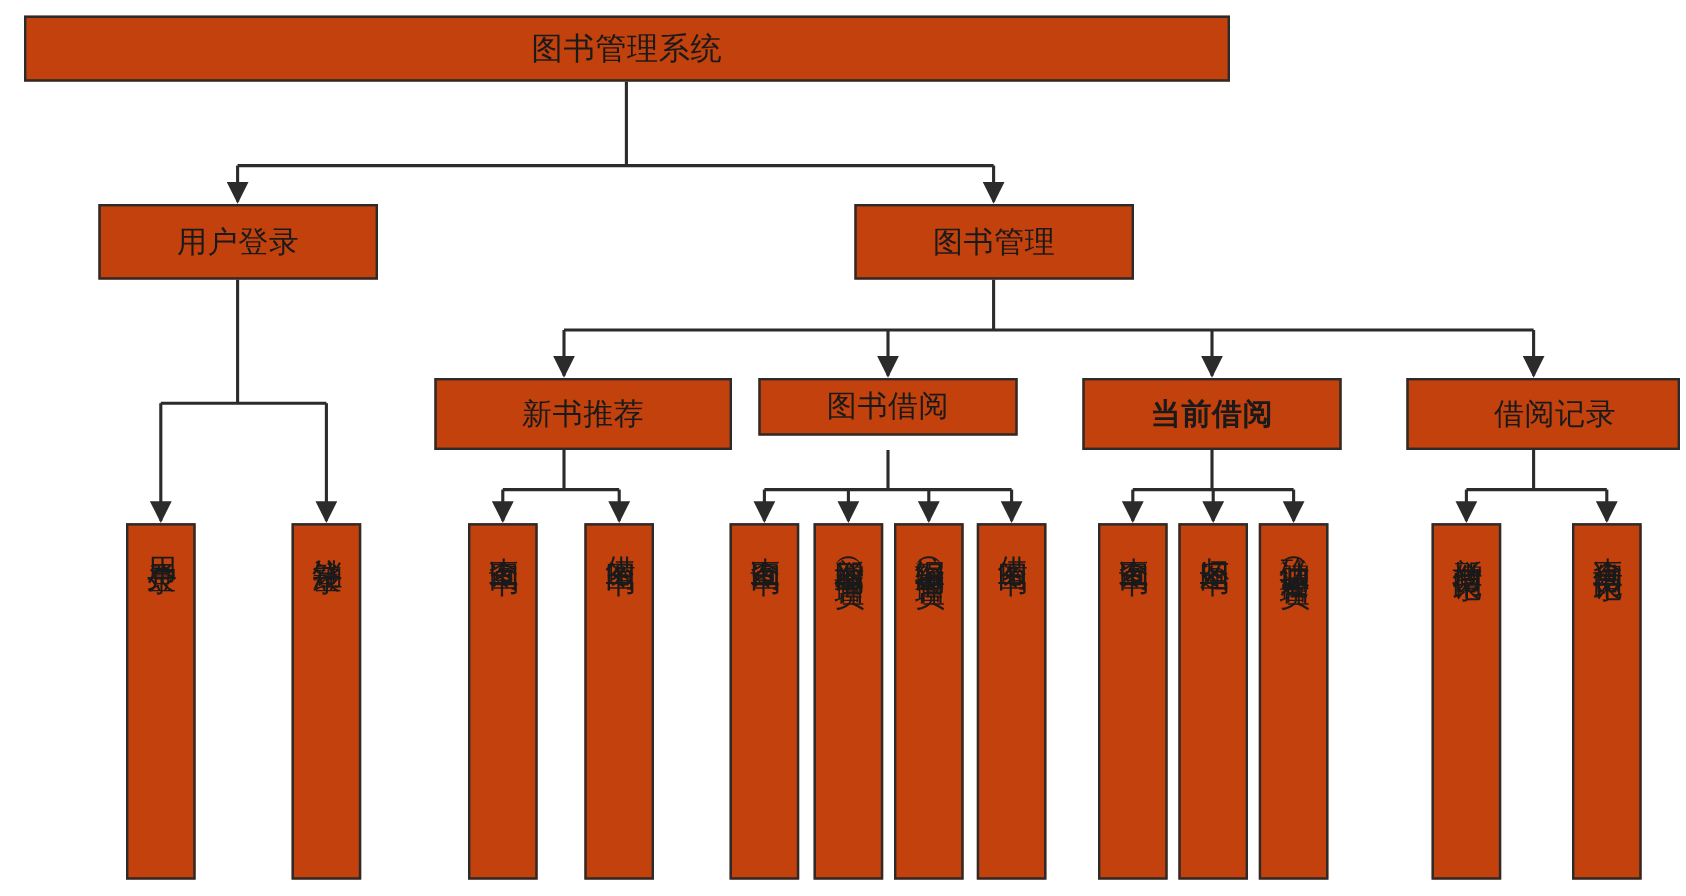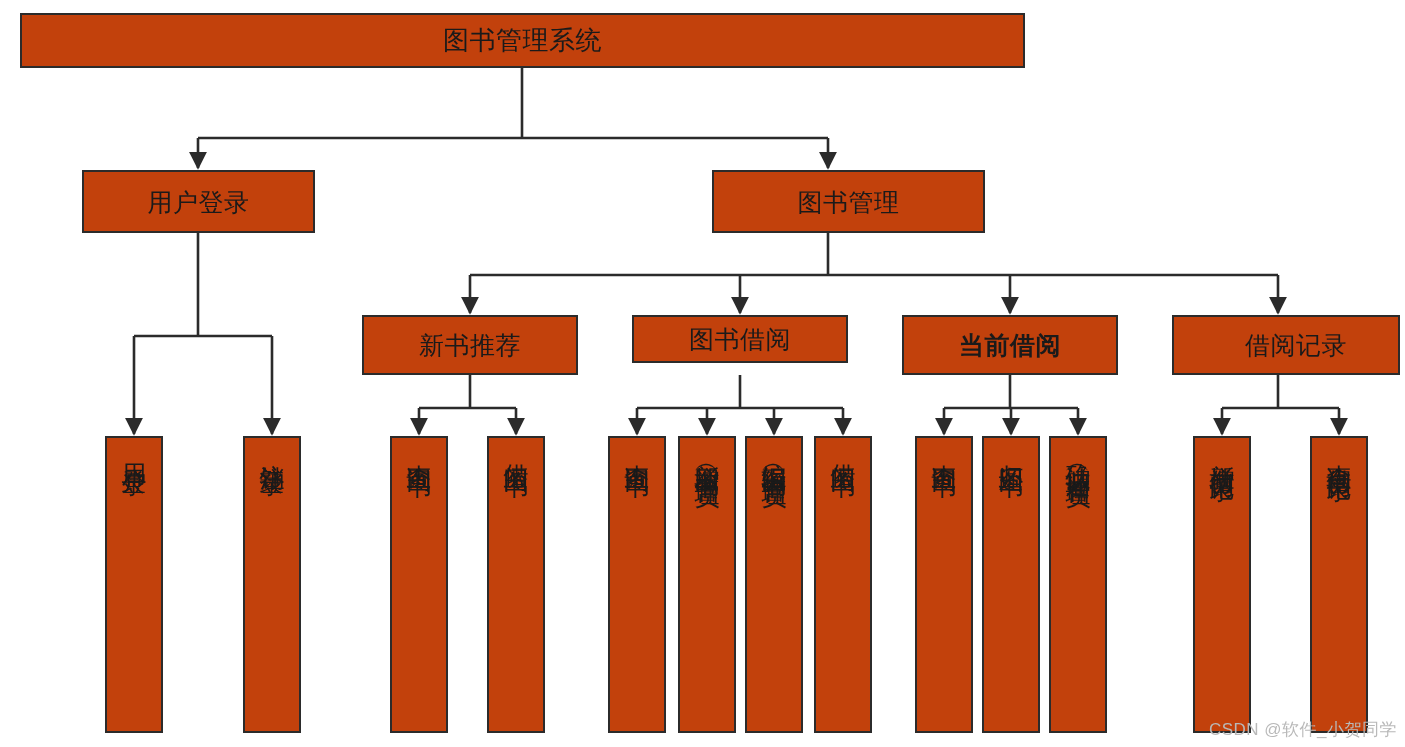--- a/index.html
+++ b/index.html
@@ -129,26 +129,26 @@
   </svg>
 
   <div class="node root h" style="left: 20px; top: 13px; width: 1005px; height: 55px;">
     <span class="label">图书管理系统</span>
   </div>
 
   <div id="nodes-level2">
       <div class="node h" style="left: 82px; top: 170px; width: 233px; height: 63px;">
         <span class="label">用户登录</span>
       </div>
-      <div class="node h" style="left: 712px; top: 170px; width: 273px; height: 63px;">
+      <div class="node h" style="left: 712px; top: 170px; width: 233px; height: 63px;">
         <span class="label">图书管理</span>
       </div>
     </div>
   <div id="nodes-level3">
-      <div class="node h" style="left: 362px; top: 315px; width: 216px; height: 60px;">
+      <div class="node h" style="left: 362px; top: 315px; width: 248px; height: 60px;">
         <span class="label">新书推荐</span>
       </div>
       <div class="node h" style="left: 632px; top: 315px; width: 216px; height: 48px;">
         <span class="label">图书借阅</span>
       </div>
       <div class="node h" style="left: 902px; top: 315px; width: 216px; height: 60px; font-weight: bold;">
         <span class="label">当前借阅</span>
       </div>
       <div class="node h" style="left: 1172px; top: 315px; width: 228px; height: 60px; padding-left: 20px;">
         <span class="label">借阅记录</span>
@@ -189,14 +189,13 @@
         <span class="label">确认归还（管理员）</span>
       </div>
       <div class="node v" style="left: 1193px; top: 436px; width: 58px; height: 297px;">
         <span class="label">新增借阅记录</span>
       </div>
       <div class="node v" style="left: 1310px; top: 436px; width: 58px; height: 297px;">
         <span class="label">查询借阅记录</span>
       </div>
     </div>
 
-  <div id="watermark">CSDN @软件_小贺同学</div>
 </div>
 
 </body></html>

